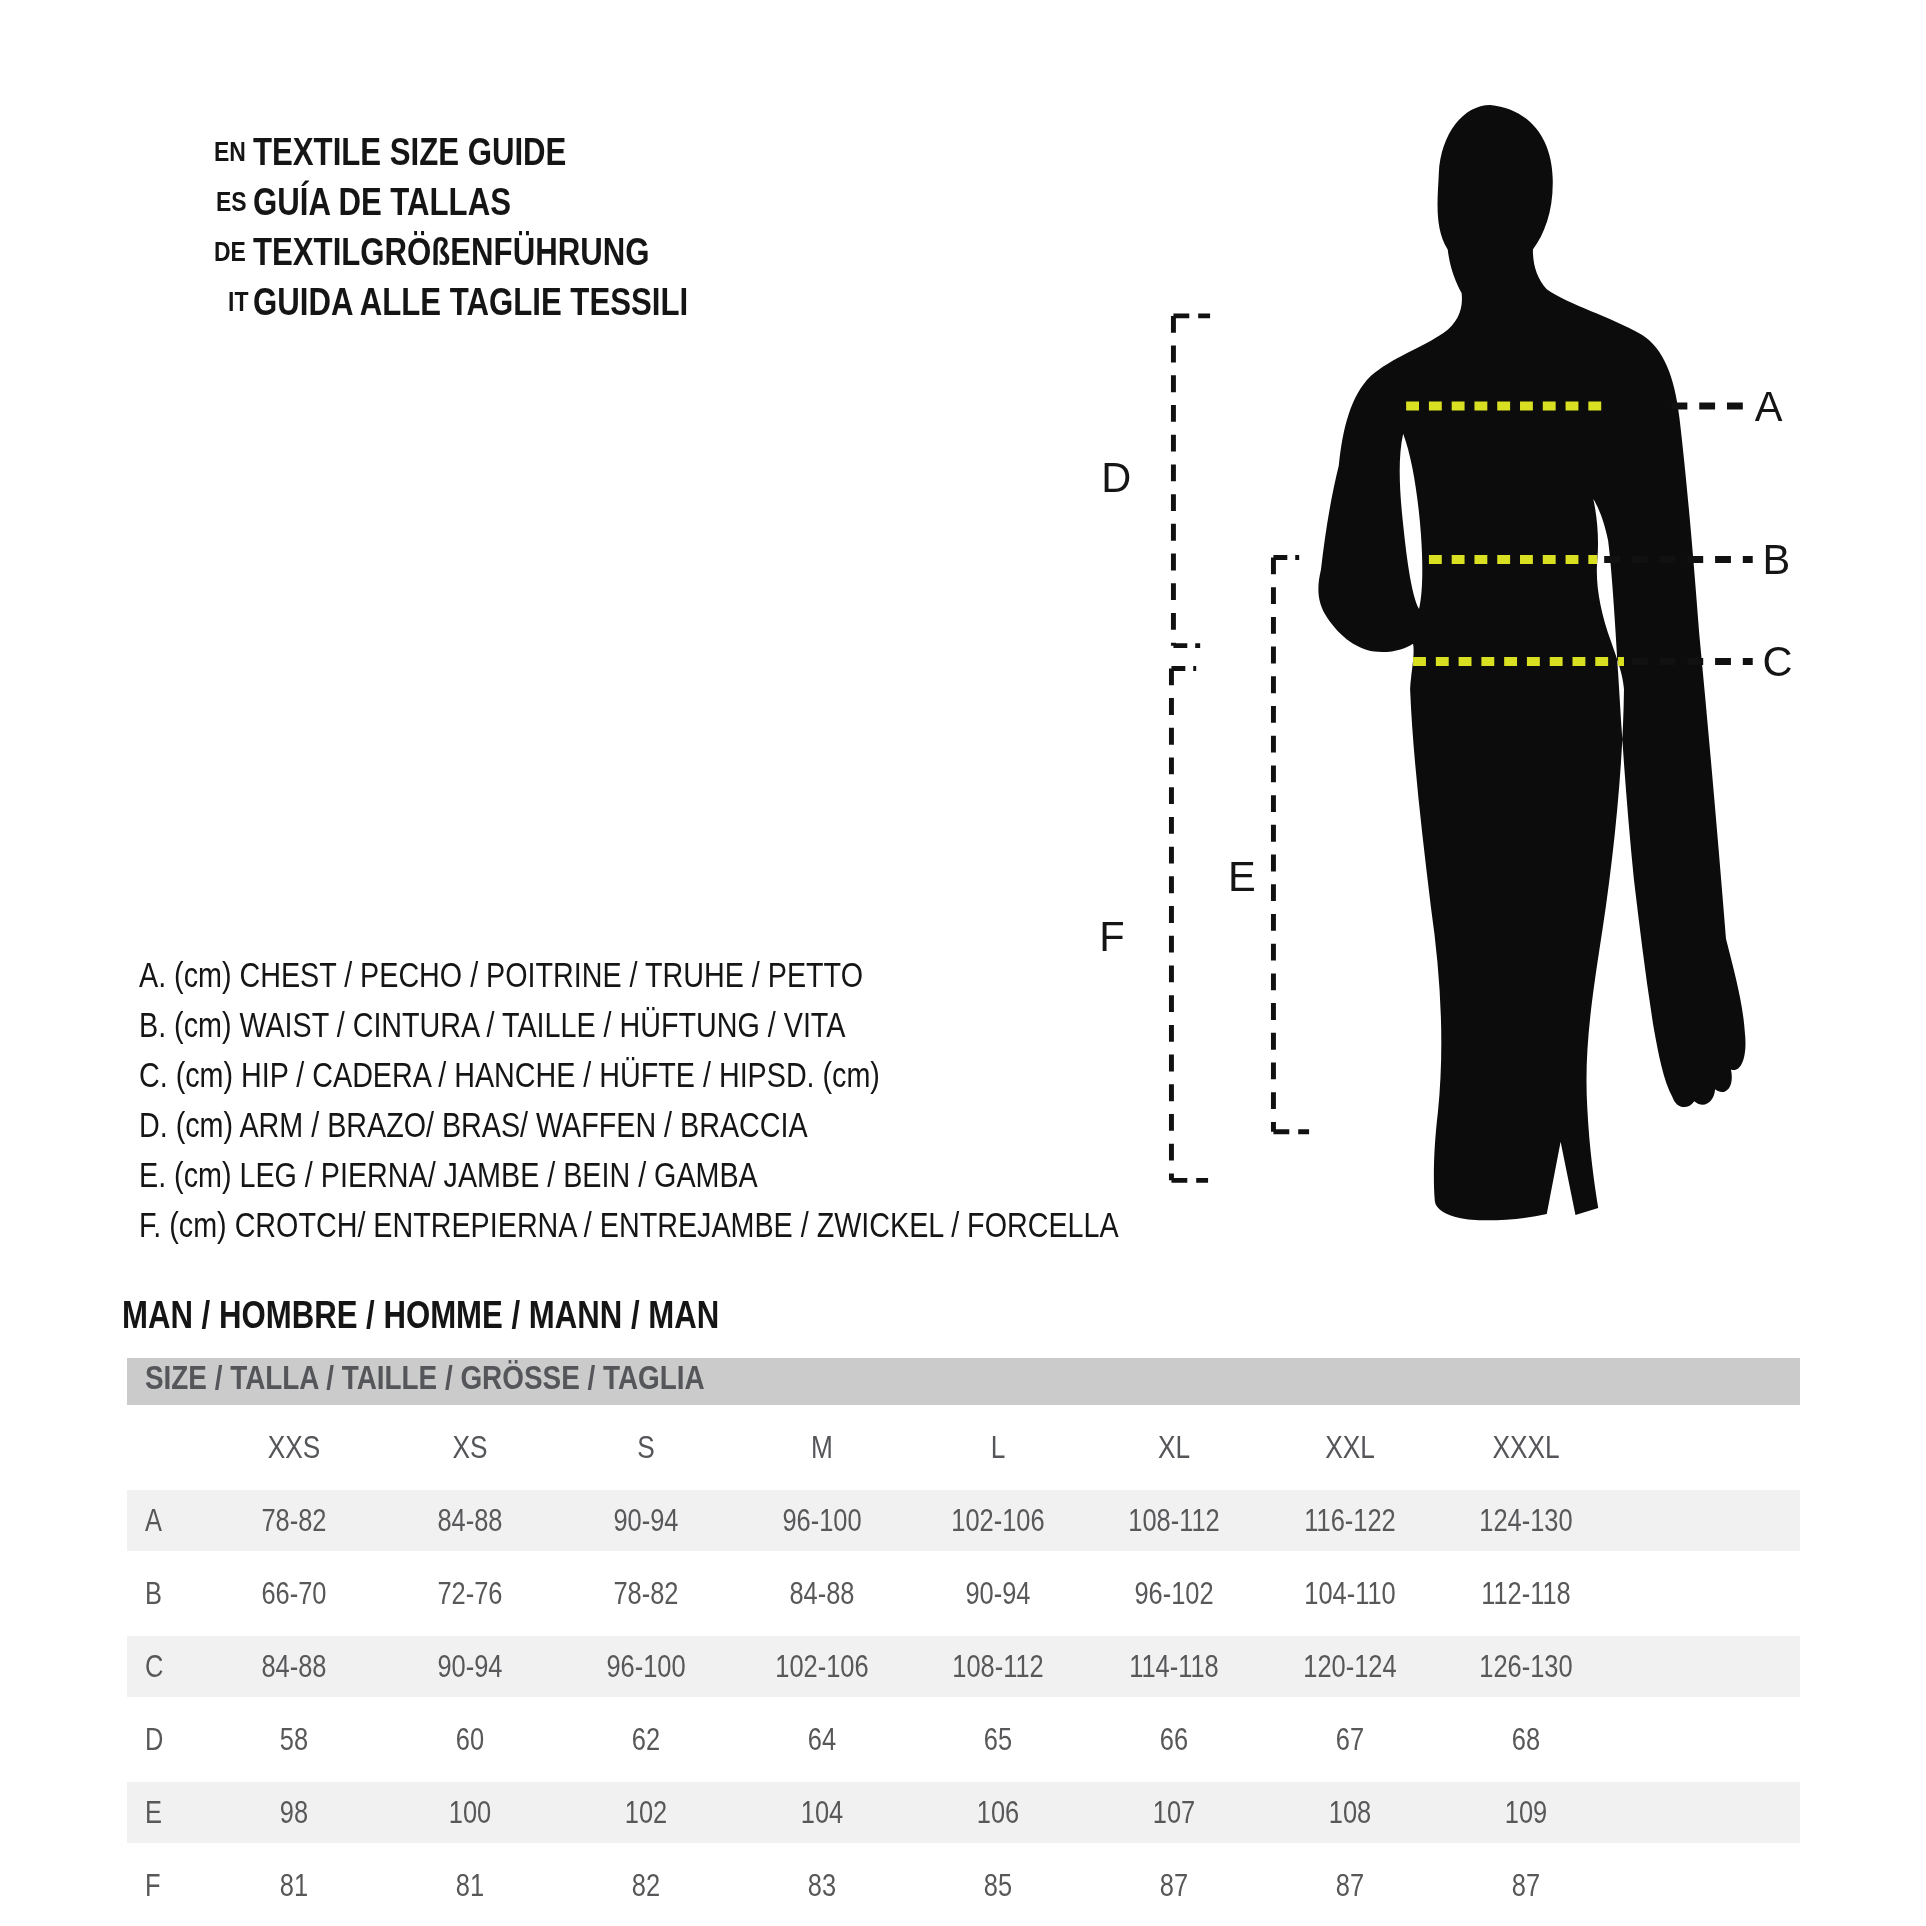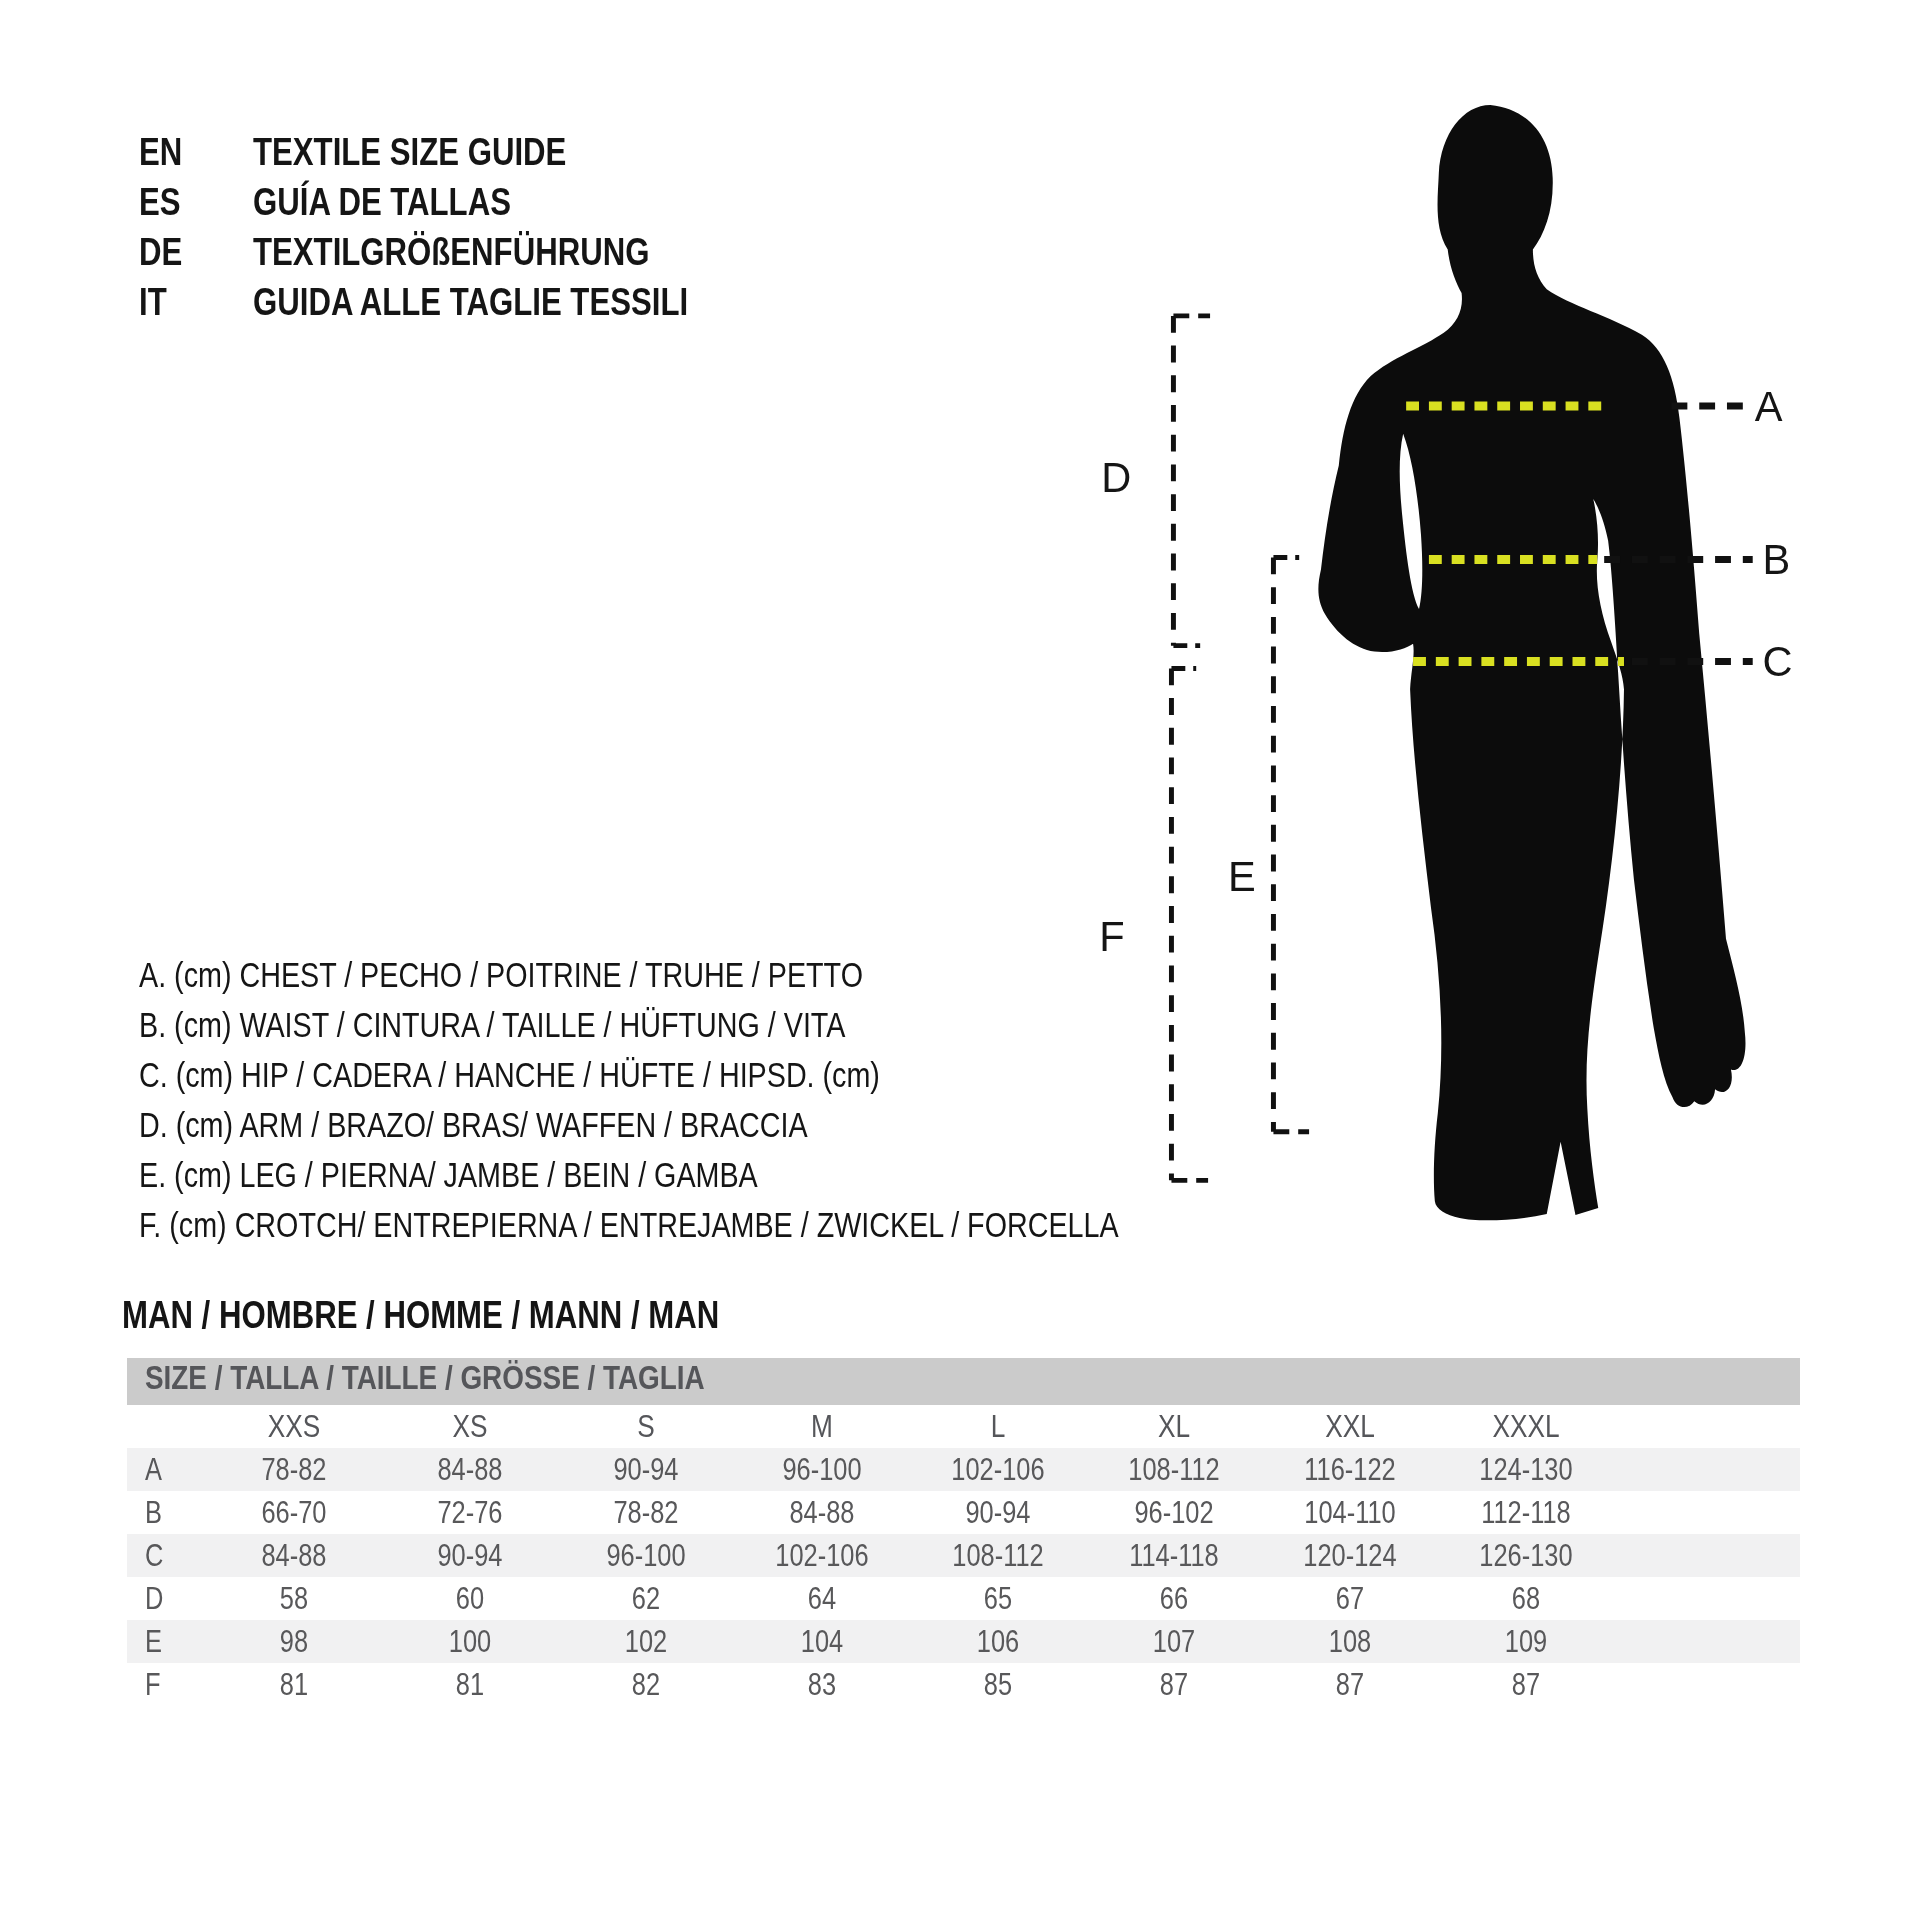--- a/index.html
+++ b/index.html
@@ -10,35 +10,35 @@
     font-family:"Liberation Sans", sans-serif;
     color:#151515;
     overflow:hidden;
   }
   .cond{transform:scaleX(.82);transform-origin:0 50%;display:inline-block;white-space:nowrap;}
   .cond-c{transform:scaleX(.82);transform-origin:50% 50%;display:block;white-space:nowrap;}
 
   
   #lang-block{position:absolute;left:139px;top:127px;}
   .lang-row{display:flex;height:50px;align-items:center;}
-  .lang-code{width:114px;font-size:38px;font-weight:bold;}
+  .lang-code{width:114px;font-size:28px;font-weight:bold;text-align:right;}
   .lang-title{font-size:38px;font-weight:bold;}
 
   
   #legend-block{position:absolute;left:139px;top:950px;}
   .legend-row{display:flex;height:50px;align-items:center;font-size:35px;font-weight:normal;}
 
   
   #category-line{position:absolute;left:122px;top:1293px;height:44px;display:flex;align-items:center;font-size:38px;font-weight:bold;}
 
   
   #size-table{position:absolute;left:127px;top:1358px;width:1673px;}
   #table-title-bar{height:47px;background:#cbcbcb;display:flex;align-items:flex-start;padding-left:18px;box-sizing:border-box;}
   #table-title-bar .tt{font-size:34px;font-weight:bold;color:#55565a;}
-  .t-row{display:grid;grid-template-columns:79px repeat(8,176px) 1fr;height:43px;align-items:center;}
+  .t-row{display:grid;grid-template-columns:79px repeat(8,176px) 1fr;height:61px;align-items:center;margin-top:12px;}
   .t-row.zebra{background:#f1f1f2;}
   .t-cell{font-size:31px;color:#58585a;text-align:center;}
   .t-cell.lab{text-align:left;padding-left:18px;}
   .t-head .t-cell{font-size:32px;color:#55565a;}
 
   
   #figure-svg{position:absolute;left:0;top:0;width:1927px;height:1927px;}
   #figure-svg text{font-family:"Liberation Sans",sans-serif;font-size:42px;fill:#151515;}
 </style>
 </head>

